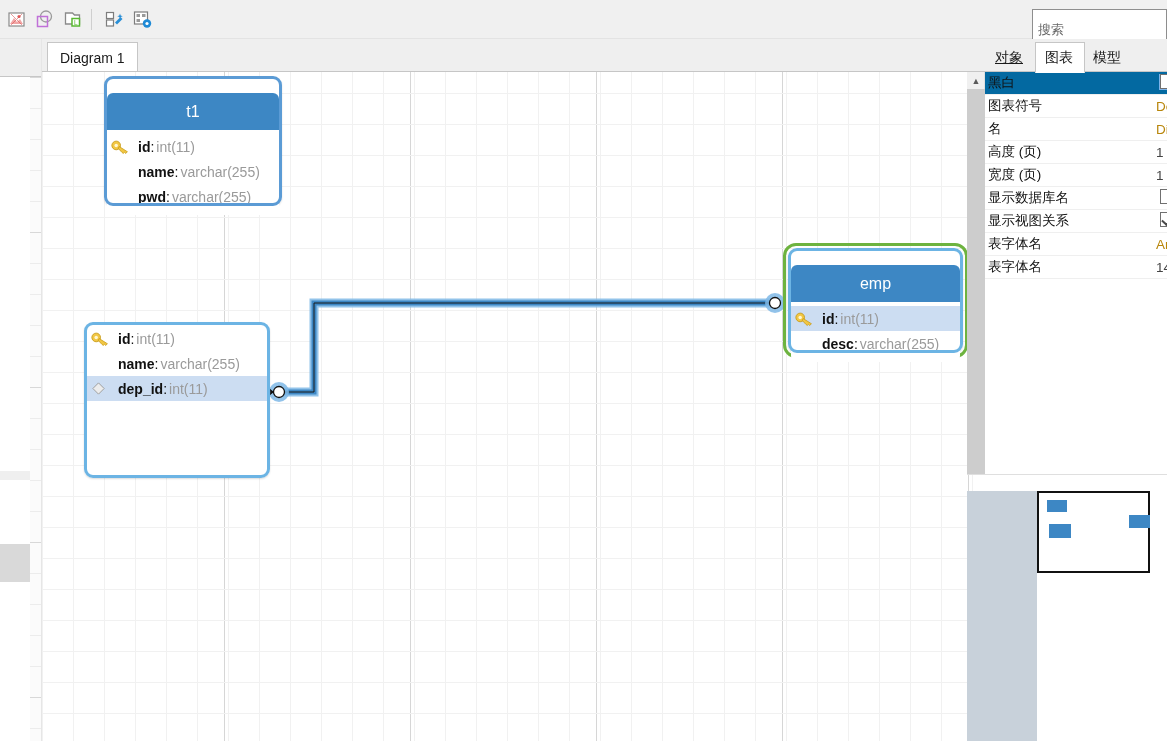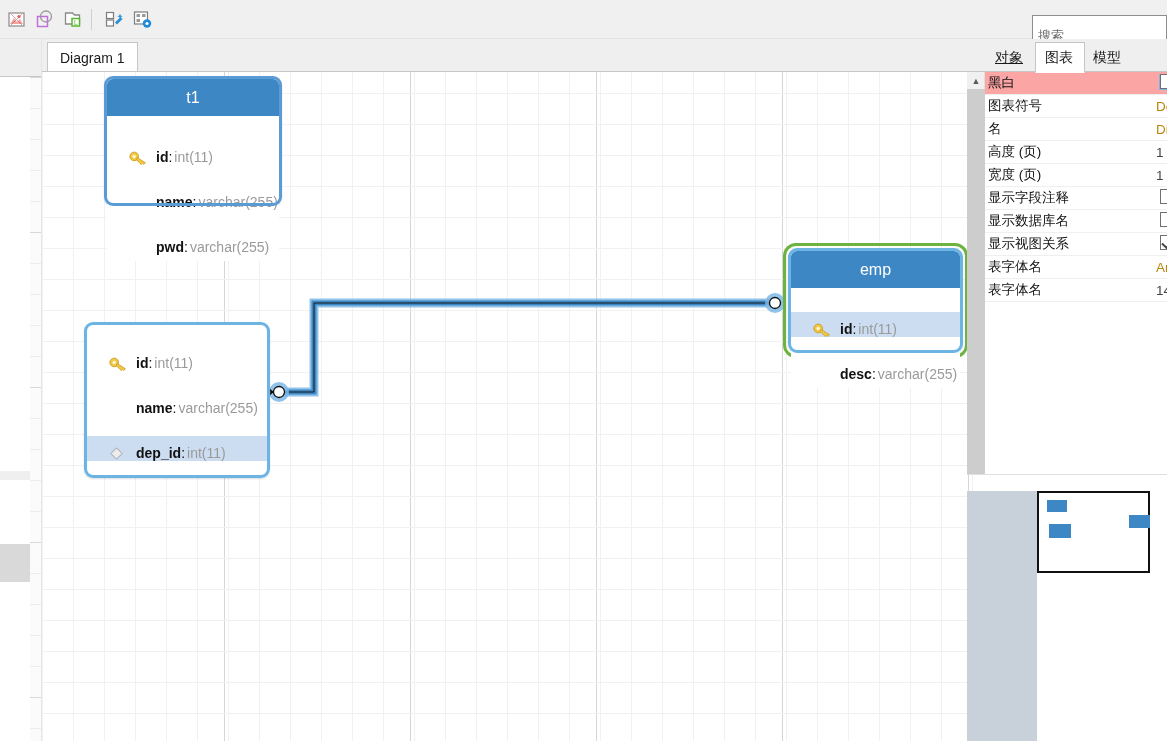--- a/index.html
+++ b/index.html
@@ -22,21 +22,21 @@
   }
   .tb-btn {
     position: absolute; top: 6px; width: 28px; height: 27px;
     display: flex; align-items: center; justify-content: center;
     cursor: default;
   }
   .tb-sep {
     position: absolute; top: 9px; width: 1px; height: 21px; background: #cfcfcf;
   }
   .search-wrap {
-    position: absolute; right: 0px; top: 15px; width: 135px; height: 40px;
+    position: absolute; right: 0px; top: 9px; width: 135px; height: 40px;
   }
   .search-input {
     width: 100%; height: 100%;
     border: 1px solid #8e8e8e;
     background: #fff;
     font-family: "Liberation Sans", "DejaVu Sans", sans-serif;
     font-size: 13px;
     padding: 0 5px;
     outline: none;
     color: #222;
@@ -126,38 +126,37 @@
   }
   .entity.green-ring .sel-ring { display: block; }
   .ent-header {
     position: relative;
     height: 37px;
     background: #3d87c4;
     border-radius: 6px 6px 0 0;
     color: #fff;
     font-size: 16px;
     display: flex; align-items: center; justify-content: center;
-    margin: 3px 3px 0 3px;
+    margin: 17px 3px 0 3px;
   }
   .ent-body {
     position: relative;
     margin: 0 3px 3px 3px;
     background: #fff;
     border-radius: 0 0 6px 6px;
     padding: 4px 0 6px 0;
     overflow: hidden;
   }
   .ent-row {
     position: relative;
     height: 25px;
-    display: flex; align-items: flex-end;
-    padding-left: 22px;
+    display: flex; align-items: center;
+    padding-left: 4px;
     font-size: 14px;
     white-space: nowrap;
-    margin-top: 20px;
   }
   .ent-row.hl { background: #ccddf2; }
   .ent-row .ico { width: 27px; flex: 0 0 27px; display: flex; align-items: center; }
   .ent-row .fname { color: #111; font-weight: 600; }
   .ent-row .ftype { color: #9a9a9a; margin-left: 2px; }
   .ent-row .colon { color: #111; }
 
   
   .key-ic { width: 19px; height: 14px; display: block; }
   .dia-ic { width: 15px; height: 15px; display: block; }
@@ -198,21 +197,21 @@
     font-size: 13.5px;
   }
   .prop-name { width: 167px; padding-left: 3px; color: #111; white-space: nowrap; overflow: hidden; }
   .prop-val { flex: 1; padding-left: 4px; color: #b8860b; white-space: nowrap; overflow: hidden; }
   .prop-val.num { color: #444; }
   .prop-row .cbx {
     width: 15px; height: 15px; border: 1px solid #707070; background: #fff;
     display: inline-block; position: relative; margin-left: 4px;
   }
   .prop-row.sel .cbx { outline: 1px solid #7eb4ea; }
-  .prop-row.sel { background: #fca5a5; }
+  .prop-row.sel { background: #0369a1; }
   .cbx.checked::after {
     content: ""; position: absolute; left: 3px; top: 1px;
     width: 5px; height: 9px; border: solid #4a4a4a;
     border-width: 0 2px 2px 0; transform: rotate(42deg);
   }
   .rp-scroll {
     position: absolute; left: -18px; top: 33px; width: 18px; height: 402px;
     background: #f0f0f0; border-right: 1px solid #e0e0e0;
   }
   .rp-scroll .up {
@@ -473,24 +472,20 @@
         </div>
         <div class="prop-row">
           <div class="prop-name">高度 (页)</div>
           <div class="prop-val num">1</div>
         </div>
         <div class="prop-row">
           <div class="prop-name">宽度 (页)</div>
           <div class="prop-val num">1</div>
         </div>
         <div class="prop-row">
-          <div class="prop-name">显示字段注释</div>
-          <div class="prop-val"><span class="cbx"></span></div>
-        </div>
-        <div class="prop-row">
           <div class="prop-name">显示数据库名</div>
           <div class="prop-val"><span class="cbx"></span></div>
         </div>
         <div class="prop-row">
           <div class="prop-name">显示视图关系</div>
           <div class="prop-val"><span class="cbx checked"></span></div>
         </div>
         <div class="prop-row">
           <div class="prop-name">表字体名</div>
           <div class="prop-val">Ari</div>

